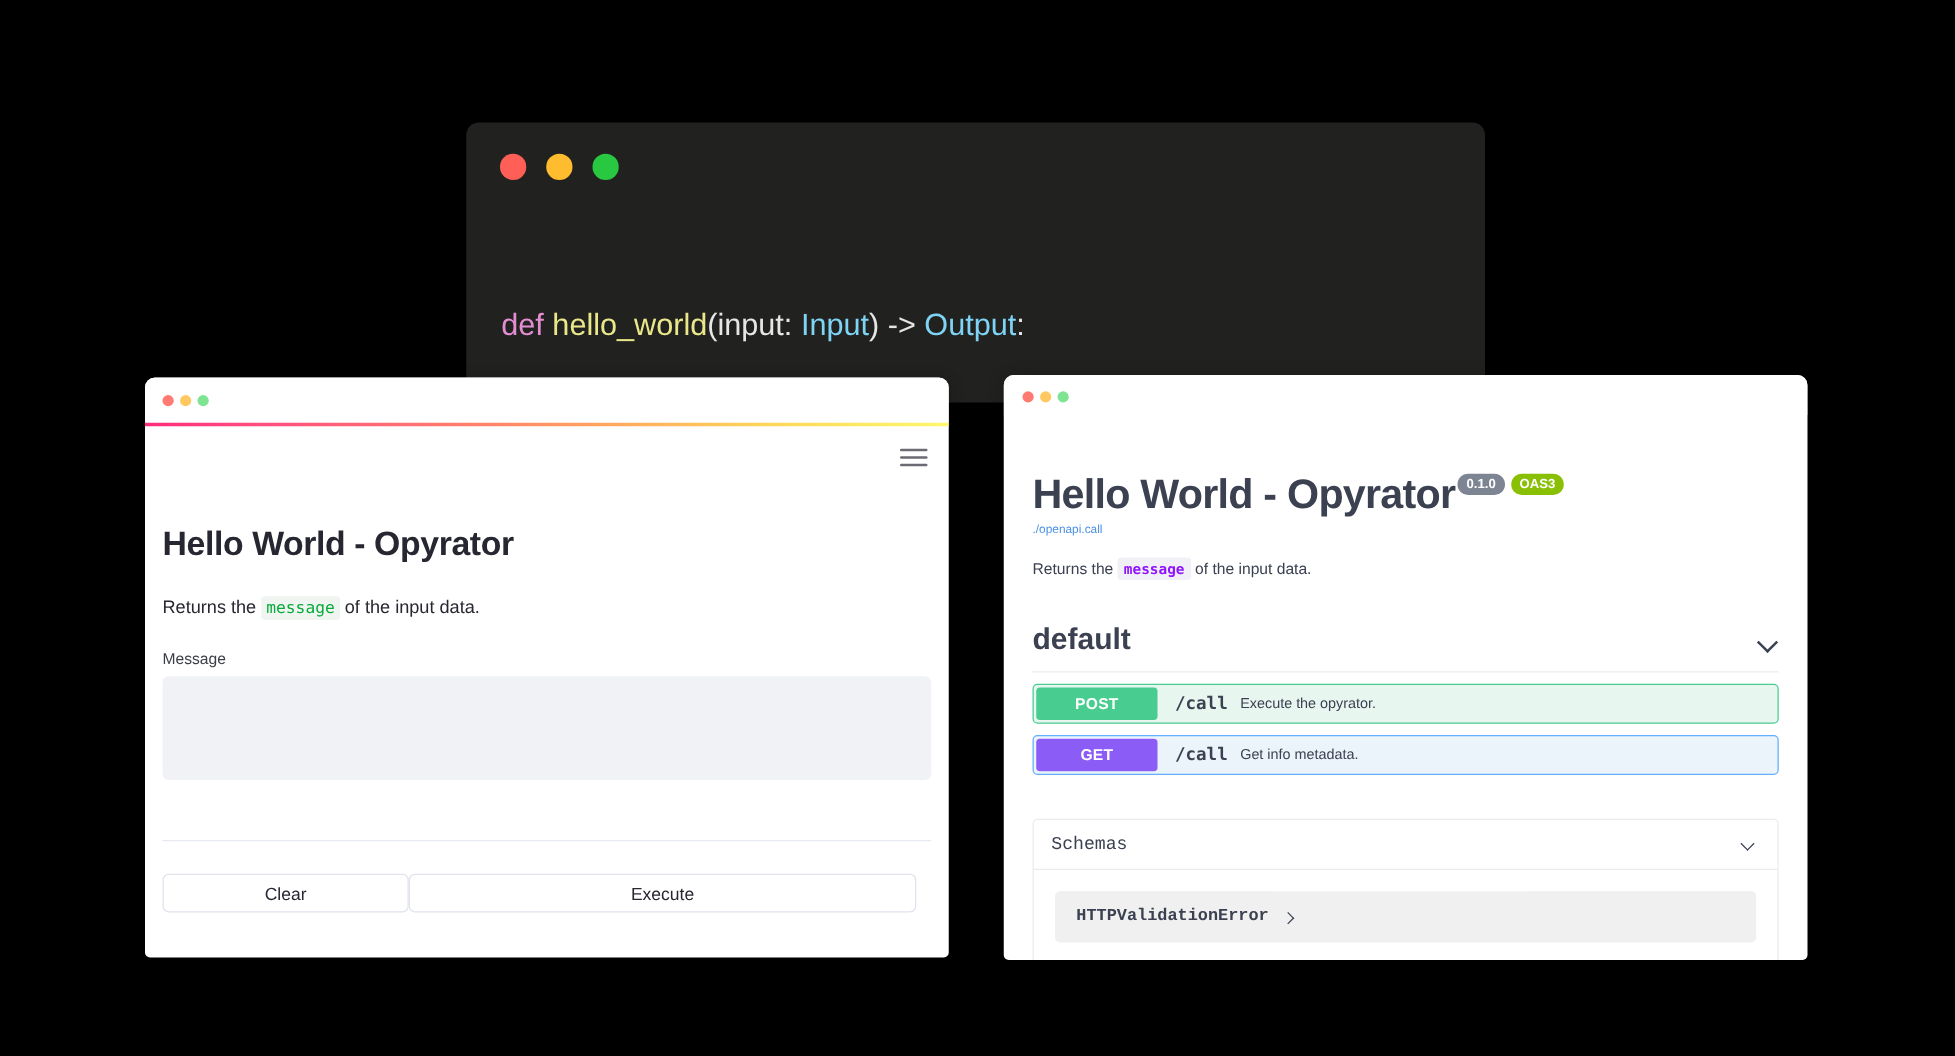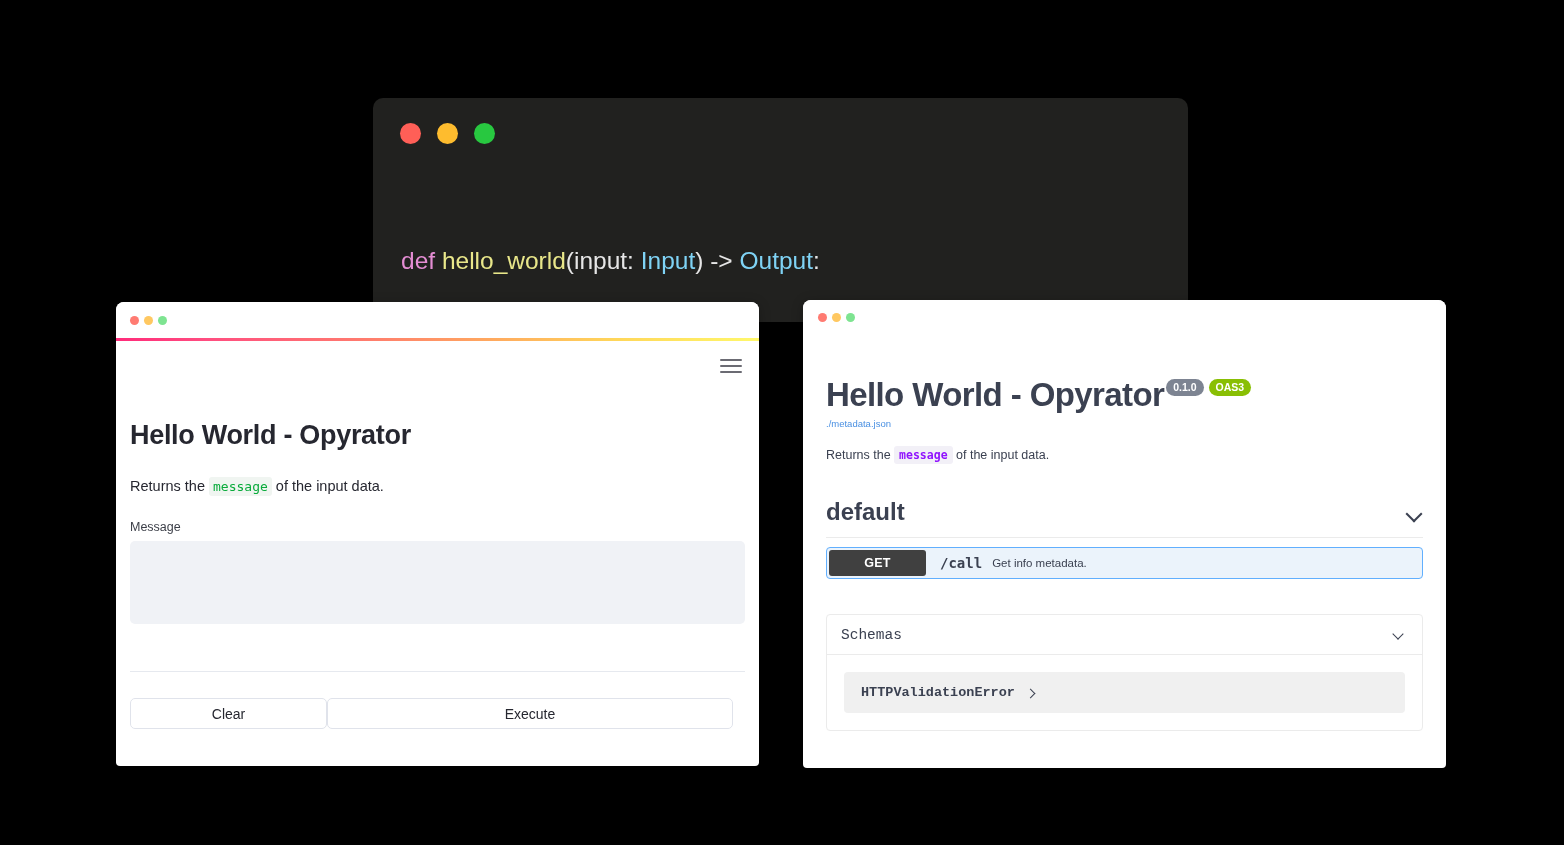--- a/index.html
+++ b/index.html
@@ -332,21 +332,21 @@
     border-radius: 3px;
     color: #ffffff;
     font-size: 12.5px;
     font-weight: bold;
     display: flex;
     align-items: center;
     justify-content: center;
     letter-spacing: 0.2px;
   }
   .op-row.post .op-method { background: #49cc90; }
-  .op-row.get  .op-method { background: #404040; }
+  .op-row.get  .op-method { background: #8b5cf6; }
   .op-path {
     margin-left: 14px;
     font-family: "DejaVu Sans Mono", "Liberation Mono", monospace;
     font-size: 14px;
     font-weight: bold;
     color: #3b4151;
   }
   .op-summary {
     margin-left: 10px;
     font-size: 11.5px;
@@ -464,30 +464,35 @@
 
     <div class="aw-content">
       <div class="aw-titlerow">
         <span class="aw-title">Hello World - Opyrator</span>
         <span class="aw-badges">
           <span class="pill version">0.1.0</span>
           <span class="pill oas">OAS3</span>
         </span>
       </div>
 
-      <a class="aw-link" href="#">./metadata.json</a>
+      <a class="aw-link" href="#">./openapi.call</a>
 
       <p class="aw-desc"><span>Returns the </span><code>message</code><span> of the input data.</span></p>
 
       <div class="aw-tag-section">
         <div class="aw-tag-header">
           <span class="aw-tag-name">default</span>
           <span class="chev"></span>
         </div>
 
+        <div class="op-row post">
+          <span class="op-method">POST</span>
+          <span class="op-path">/call</span>
+          <span class="op-summary">Execute the opyrator.</span>
+        </div>
 
         <div class="op-row get">
           <span class="op-method">GET</span>
           <span class="op-path">/call</span>
           <span class="op-summary">Get info metadata.</span>
         </div>
       </div>
 
       <div class="aw-schemas">
         <div class="aw-schemas-header">

